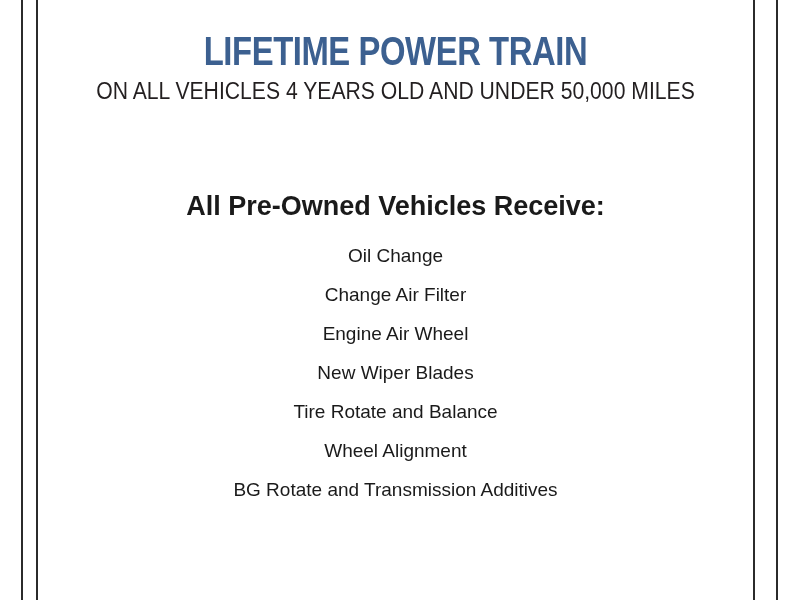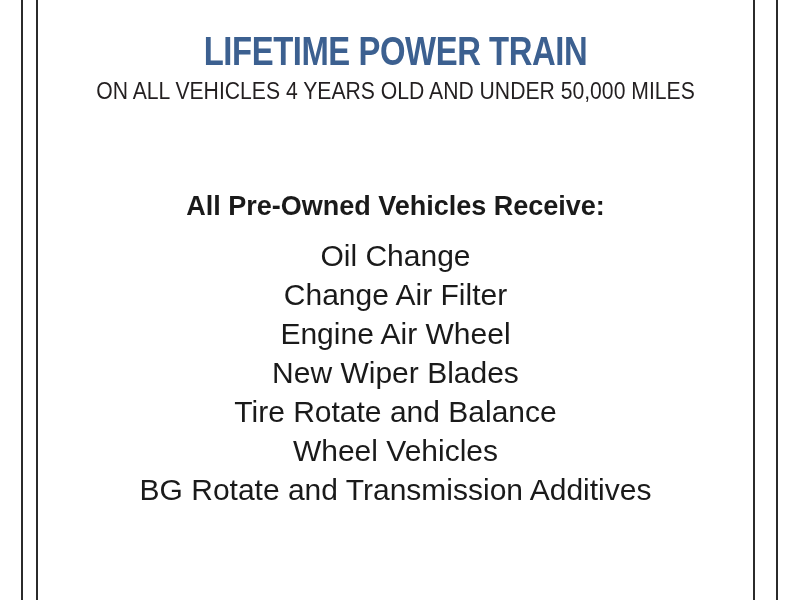--- a/index.html
+++ b/index.html
@@ -97,21 +97,21 @@
   }
   .services-list {
     list-style: none;
     margin: 0;
     padding: 0;
   }
   .services-list li {
     color: #1a1a1a;
     font-family: "Liberation Sans", sans-serif;
     font-weight: normal;
-    font-size: 30px;
+    font-size: 19px;
     line-height: 39px;
     white-space: nowrap;
   }
 </style>
 </head>
 <body>
 
 <div id="flyer">
 
   <div class="rule left-outer"></div>
@@ -128,19 +128,19 @@
 
 
     <div class="services">
       <div class="services-heading">All Pre-Owned Vehicles Receive:</div>
       <ul class="services-list">
         <li>Oil Change</li>
         <li>Change Air Filter</li>
         <li>Engine Air Wheel</li>
         <li>New Wiper Blades</li>
         <li>Tire Rotate and Balance</li>
-        <li>Wheel Vehicles</li>
+        <li>Wheel Alignment</li>
         <li>BG Rotate and Transmission Additives</li>
       </ul>
     </div>
 
   </div>
 </div>
 
 </body></html>

